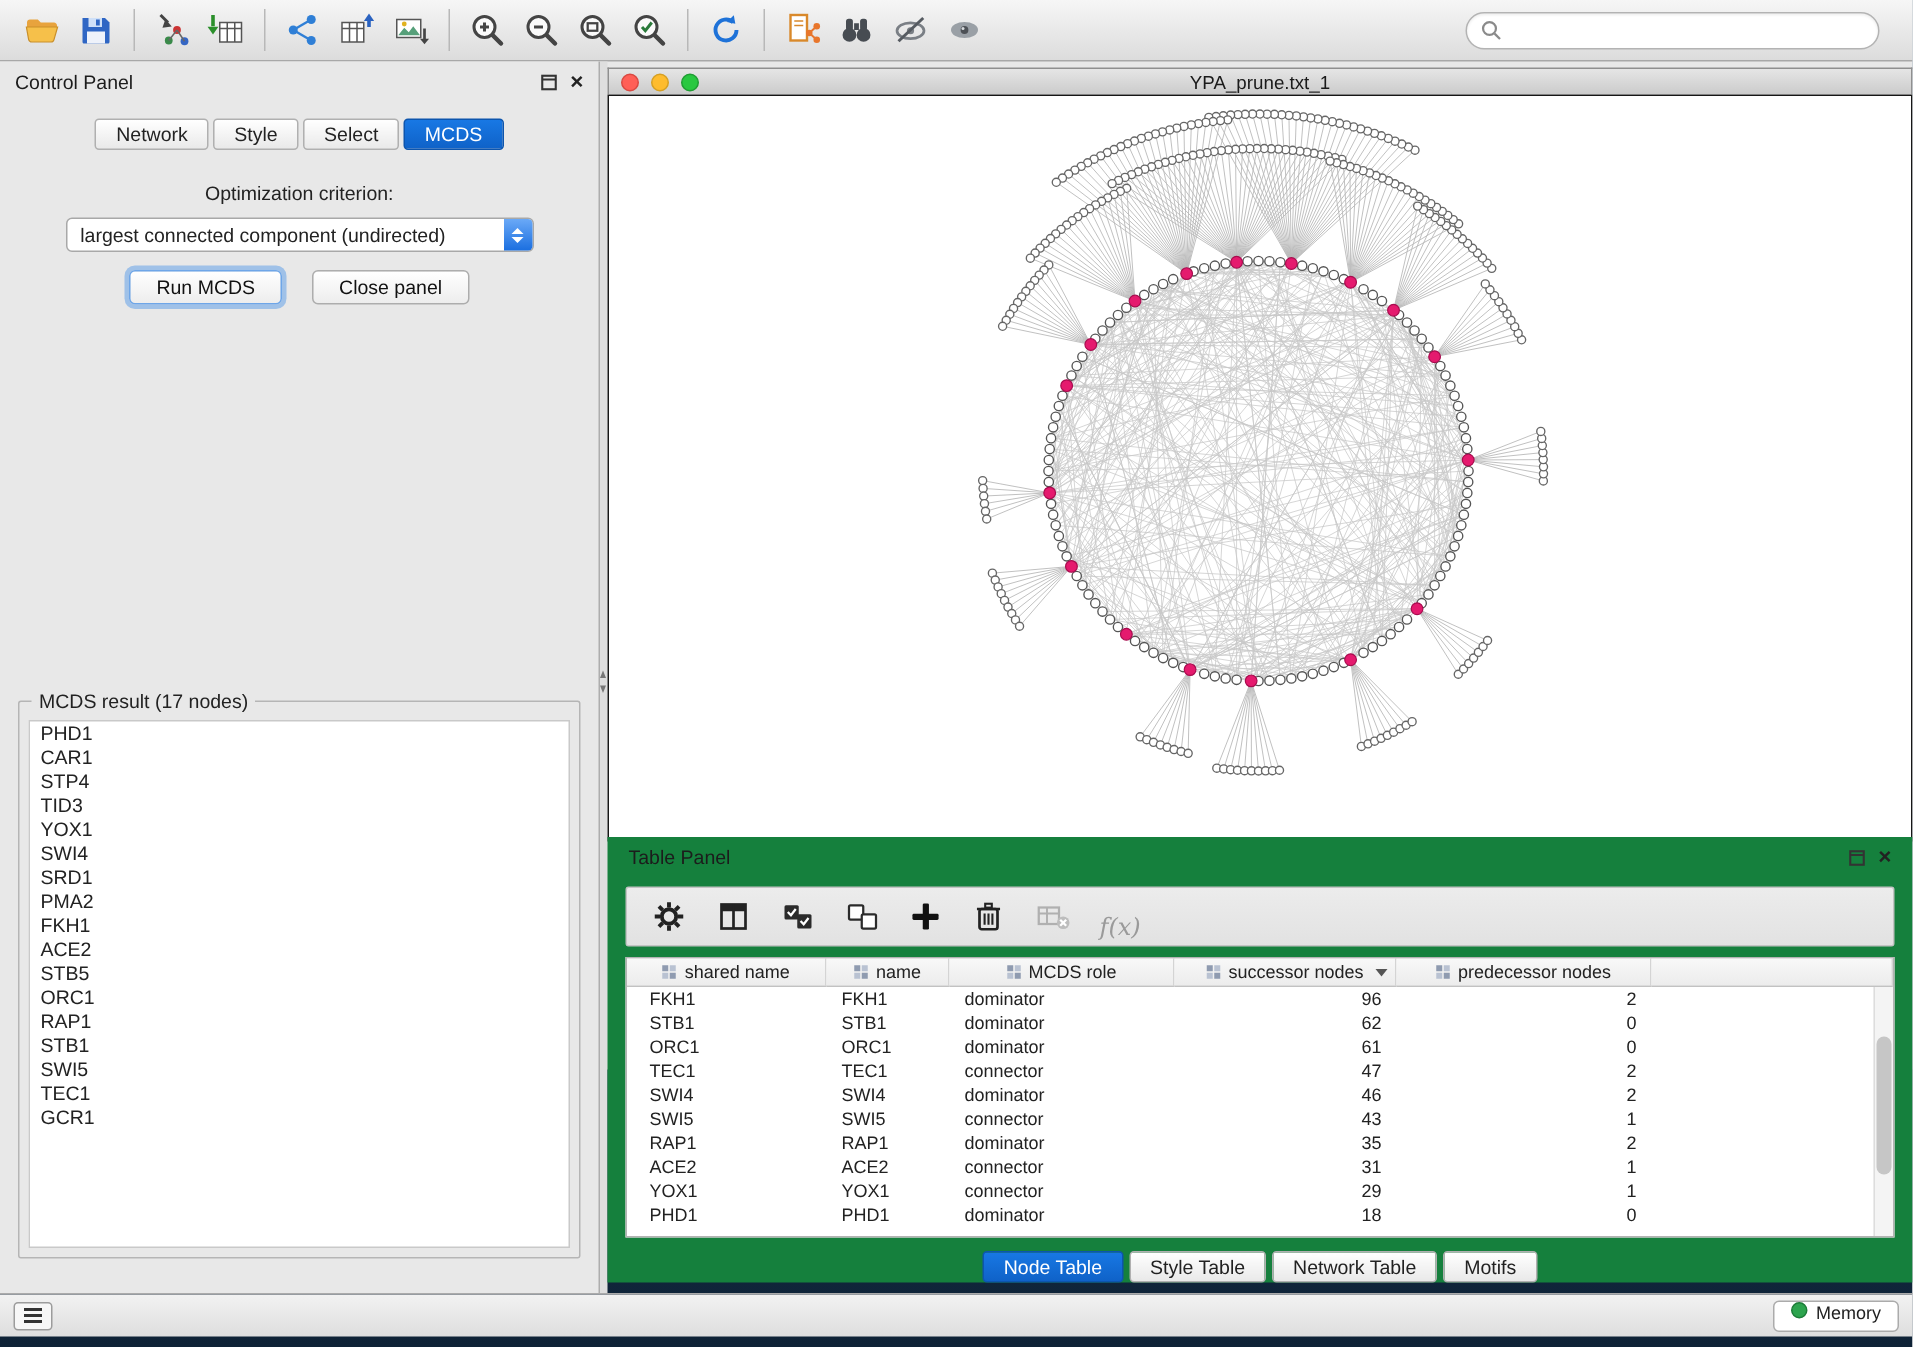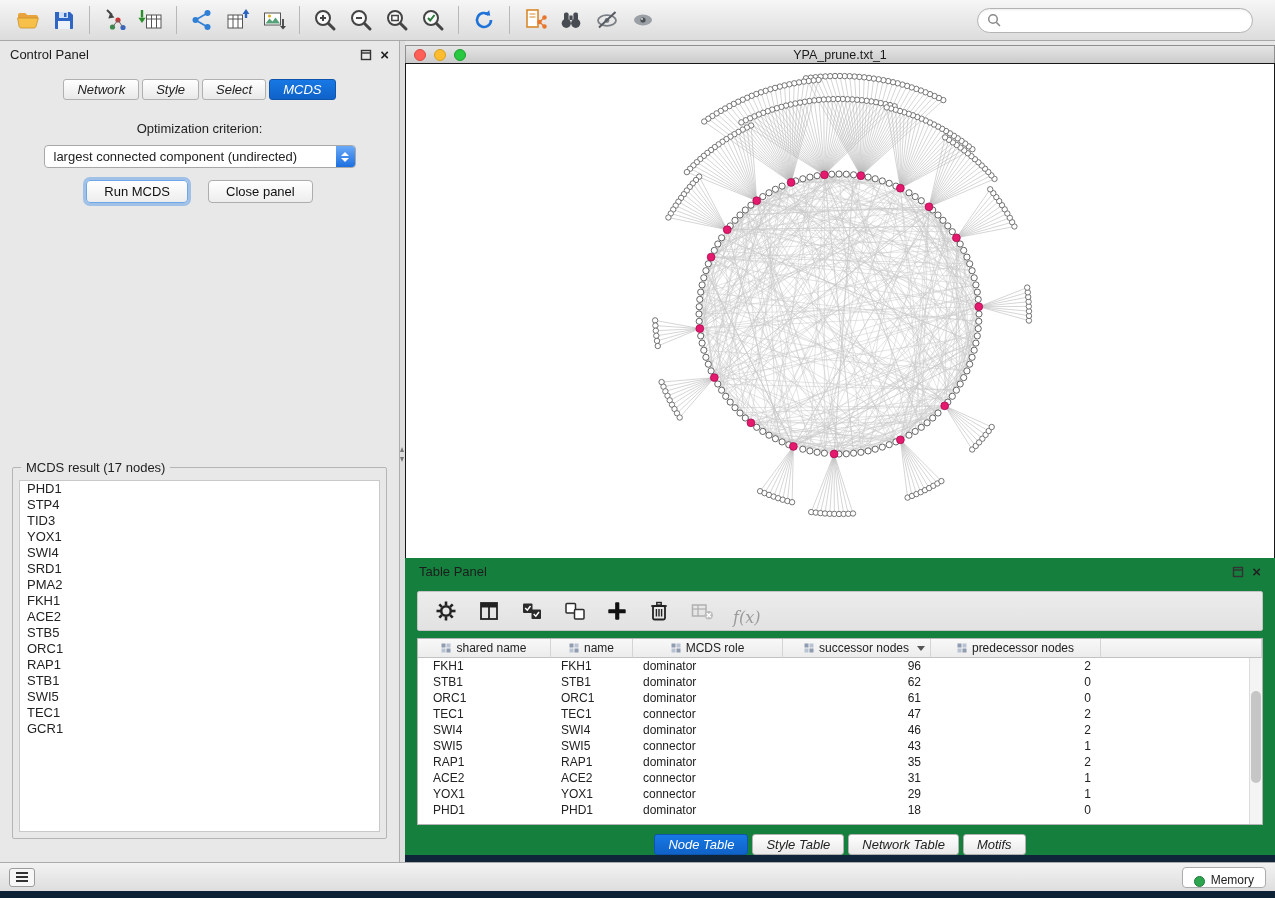--- a/index.html
+++ b/index.html
@@ -26,21 +26,21 @@
   
   .control-panel { position:absolute; top:41px; left:0; width:400px; height:821px;
     background:#e8e8e8; border-right:1px solid #adadad; }
   .panel-hdr { height:27px; display:flex; align-items:center; padding:0 10px; }
   .panel-title { font-size:13px; color:#1c1c1c; }
   .panel-hdr-icons { margin-left:auto; display:flex; align-items:center; gap:8px; }
   .close-x { font-size:15px; font-weight:bold; color:#222; line-height:12px; cursor:default; }
 
   .cp-tabs { display:flex; justify-content:center; gap:3px; margin-top:11px; }
   .seg-tab { height:21px; padding:0 13px; display:flex; align-items:center; font-size:13px;
-    background:linear-gradient(#ffffff,#e9e9e9); border:1px solid #b0b0b0; border-radius:3px; color:#222;font-style:italic; }
+    background:linear-gradient(#ffffff,#e9e9e9); border:1px solid #b0b0b0; border-radius:3px; color:#222; }
   .seg-tab.active { background:linear-gradient(var(--accent-blue,#1878e4),#0f62c8); border-color:#0d55ad; color:#fff; }
 
   .opt-label { text-align:center; margin-top:21px; font-size:13px; }
   .dropdown { margin:9px auto 0; width:312px; height:23px; background:#fff; border:1px solid #a8a8a8;
     border-radius:4px; display:flex; align-items:center; position:relative; }
   .dd-text { font-size:13px; padding-left:9px; flex:1; white-space:nowrap; overflow:hidden; }
   .dd-stepper { width:19px; height:21px; border-radius:0 3px 3px 0;
     background:linear-gradient(#6aa9f7,#1b6fe0); display:flex; flex-direction:column; align-items:center; justify-content:center; gap:2px; }
   .dd-stepper .up { width:0;height:0;border-left:4px solid transparent;border-right:4px solid transparent;border-bottom:4px solid #fff; }
   .dd-stepper .dn { width:0;height:0;border-left:4px solid transparent;border-right:4px solid transparent;border-top:4px solid #fff; }
@@ -100,21 +100,21 @@
   .tp-tabs { display:flex; justify-content:center; gap:4px; margin-top:9px; }
 
   
   .status-bar { position:absolute; left:0; right:0; top:862px; height:29px;
     background:linear-gradient(#f2f2f2,#dedede); border-top:1px solid #ababab;
     display:flex; align-items:center; padding:0 9px; }
   .menu-btn { width:26px; height:19px; background:#f7f7f7; border:1px solid #9c9c9c; border-radius:3px;
     display:flex; flex-direction:column; align-items:center; justify-content:center; gap:2px; }
   .menu-btn i { display:block; width:12px; height:2px; background:#333; }
   .memory-btn { margin-left:auto; height:21px; padding:0 11px; background:#fff; border:1px solid #ababab;
-    border-radius:4px; display:flex; align-items:flex-end; gap:6px; font-size:12px; }
+    border-radius:4px; display:flex; align-items:flex-start; gap:6px; font-size:12px; }
   .memory-dot { width:11px; height:11px; border-radius:50%; background:var(--memory-green,#2da44e); border:1px solid #1d7c38; }
 
   .sort-ico { flex:none; }
 </style>
 </head>
 <body>
 
 <div class="desktop-strip"></div>
 
 <div class="app">
@@ -306,20 +306,21 @@
 
     <div class="btn-row">
       <button class="mac-btn focused">Run MCDS</button>
       <button class="mac-btn">Close panel</button>
     </div>
 
     <div class="group-box">
       <span class="group-title">MCDS result (17 nodes)</span>
       <div class="list-box" id="mcds-list">
           <div class="list-item">PHD1</div>
+          <div class="list-item">CAR1</div>
           <div class="list-item">STP4</div>
           <div class="list-item">TID3</div>
           <div class="list-item">YOX1</div>
           <div class="list-item">SWI4</div>
           <div class="list-item">SRD1</div>
           <div class="list-item">PMA2</div>
           <div class="list-item">FKH1</div>
           <div class="list-item">ACE2</div>
           <div class="list-item">STB5</div>
           <div class="list-item">ORC1</div>

